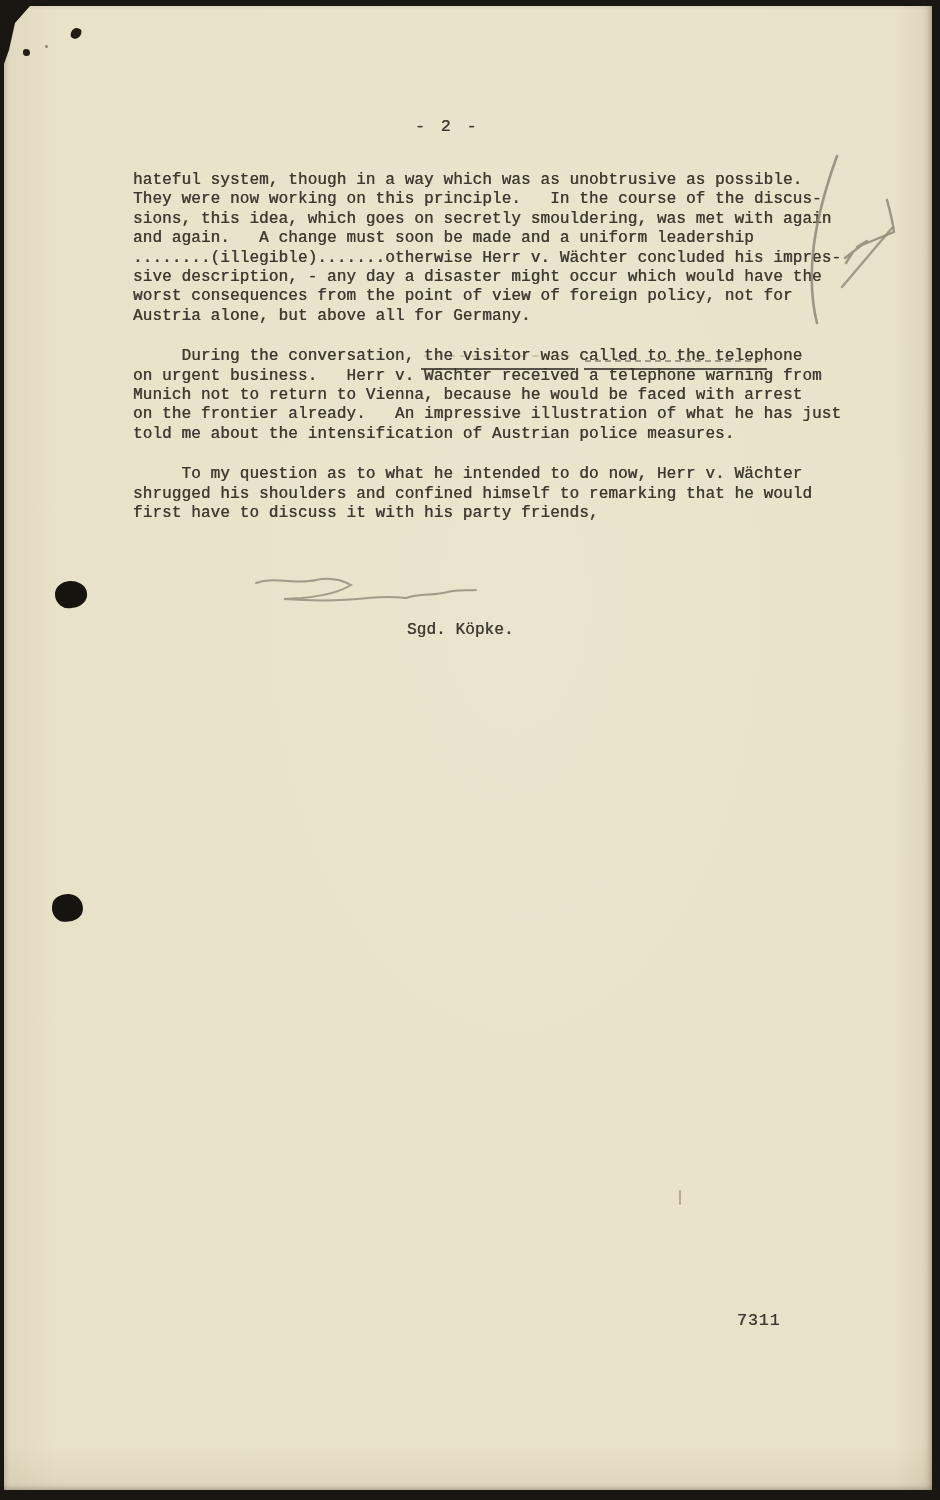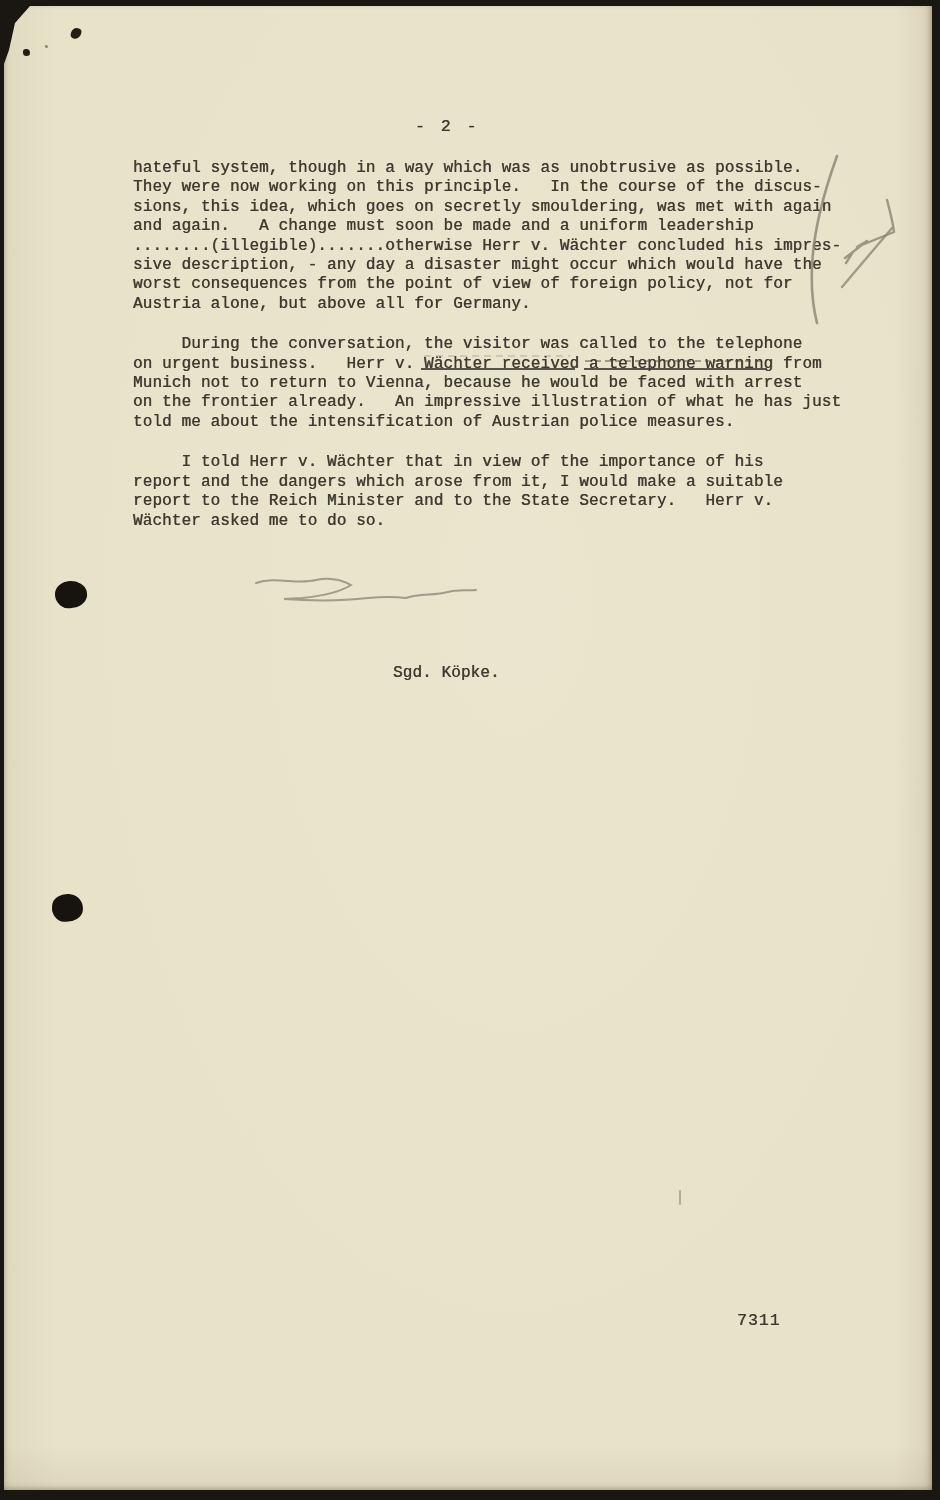--- a/index.html
+++ b/index.html
@@ -18,23 +18,23 @@
       var(--paper,#e8e2c9);
     box-shadow: inset -5px 0 7px -4px rgba(60,50,30,.38), inset 0 -4px 6px -3px rgba(60,50,30,.30), inset 4px 0 6px -4px rgba(60,50,30,.25);
     clip-path: polygon(26px 0, 100% 0, 100% 100%, 0 100%, 0 58px, 5px 44px, 11px 17px);
   }
   .typed{
     position:absolute;color:var(--ink,#3e3930);
     font-size:16px;line-height:19.4px;letter-spacing:0.1px;
     text-shadow:0.4px 0.4px 0.6px rgba(62,57,48,0.65), -0.2px 0 0.4px rgba(62,57,48,0.35);
   }
   .body-text{left:133px;top:155px;}
-  .paragraph{white-space:pre;margin:4px 0 21px 0;}
+  .paragraph{white-space:pre;margin:16px 0 21px 0;}
   .page-number{left:415px;top:117px;letter-spacing:3px;font-size:16.5px;}
-  .signature{left:393px;top:621px;margin-top:43px;}
+  .signature{left:407px;top:621px;}
   .catalog-number{left:737px;top:1311px;font-size:16.5px;letter-spacing:1px;}
   .torn-corner{
     position:absolute;left:0;top:0;width:40px;height:66px;
     background:var(--backing,#1a1611);
     clip-path:polygon(0 0, 34px 0, 13px 19px, 6px 45px, 2px 62px, 0 62px);
   }
   .blob{position:absolute;background:#17130e;}
   .blob-1{left:55px;top:581px;width:32px;height:27px;border-radius:46% 58% 52% 44%/50% 52% 48% 55%;transform:rotate(-8deg);}
   .blob-2{left:52px;top:894px;width:31px;height:28px;border-radius:55% 48% 60% 45%/48% 55% 50% 52%;transform:rotate(5deg);}
   .speck{position:absolute;background:#221d15;border-radius:45% 60% 50% 55%;}
@@ -60,24 +60,23 @@
 and again.   A change must soon be made and a uniform leadership
 ........(illegible).......otherwise Herr v. Wächter concluded his impres-
 sive description, - any day a disaster might occur which would have the
 worst consequences from the point of view of foreign policy, not for
 Austria alone, but above all for Germany.</div>
       <div class="paragraph">     During the conversation, the visitor was called to the telephone
 on urgent business.   Herr v. Wächter received a telephone warning from
 Munich not to return to Vienna, because he would be faced with arrest
 on the frontier already.   An impressive illustration of what he has just
 told me about the intensification of Austrian police measures.</div>
-      <div class="paragraph">     I told Herr v. Wächter that in view of the importance of his
-report and the dangers which arose from it, I would make a suitable
-report to the Reich Minister and to the State Secretary.   Herr v.
-Wächter asked me to do so.</div>
+      <div class="paragraph">     To my question as to what he intended to do now, Herr v. Wächter
+shrugged his shoulders and confined himself to remarking that he would
+first have to discuss it with his party friends,</div>
     </div>
 
   <div class="typed signature">Sgd. Köpke.</div>
 
   <div class="typed catalog-number">7311</div>
 
   <div class="blob blob-1"></div>
   <div class="blob blob-2"></div>
   <div class="speck speck-1"></div>
   <div class="speck speck-2"></div>

